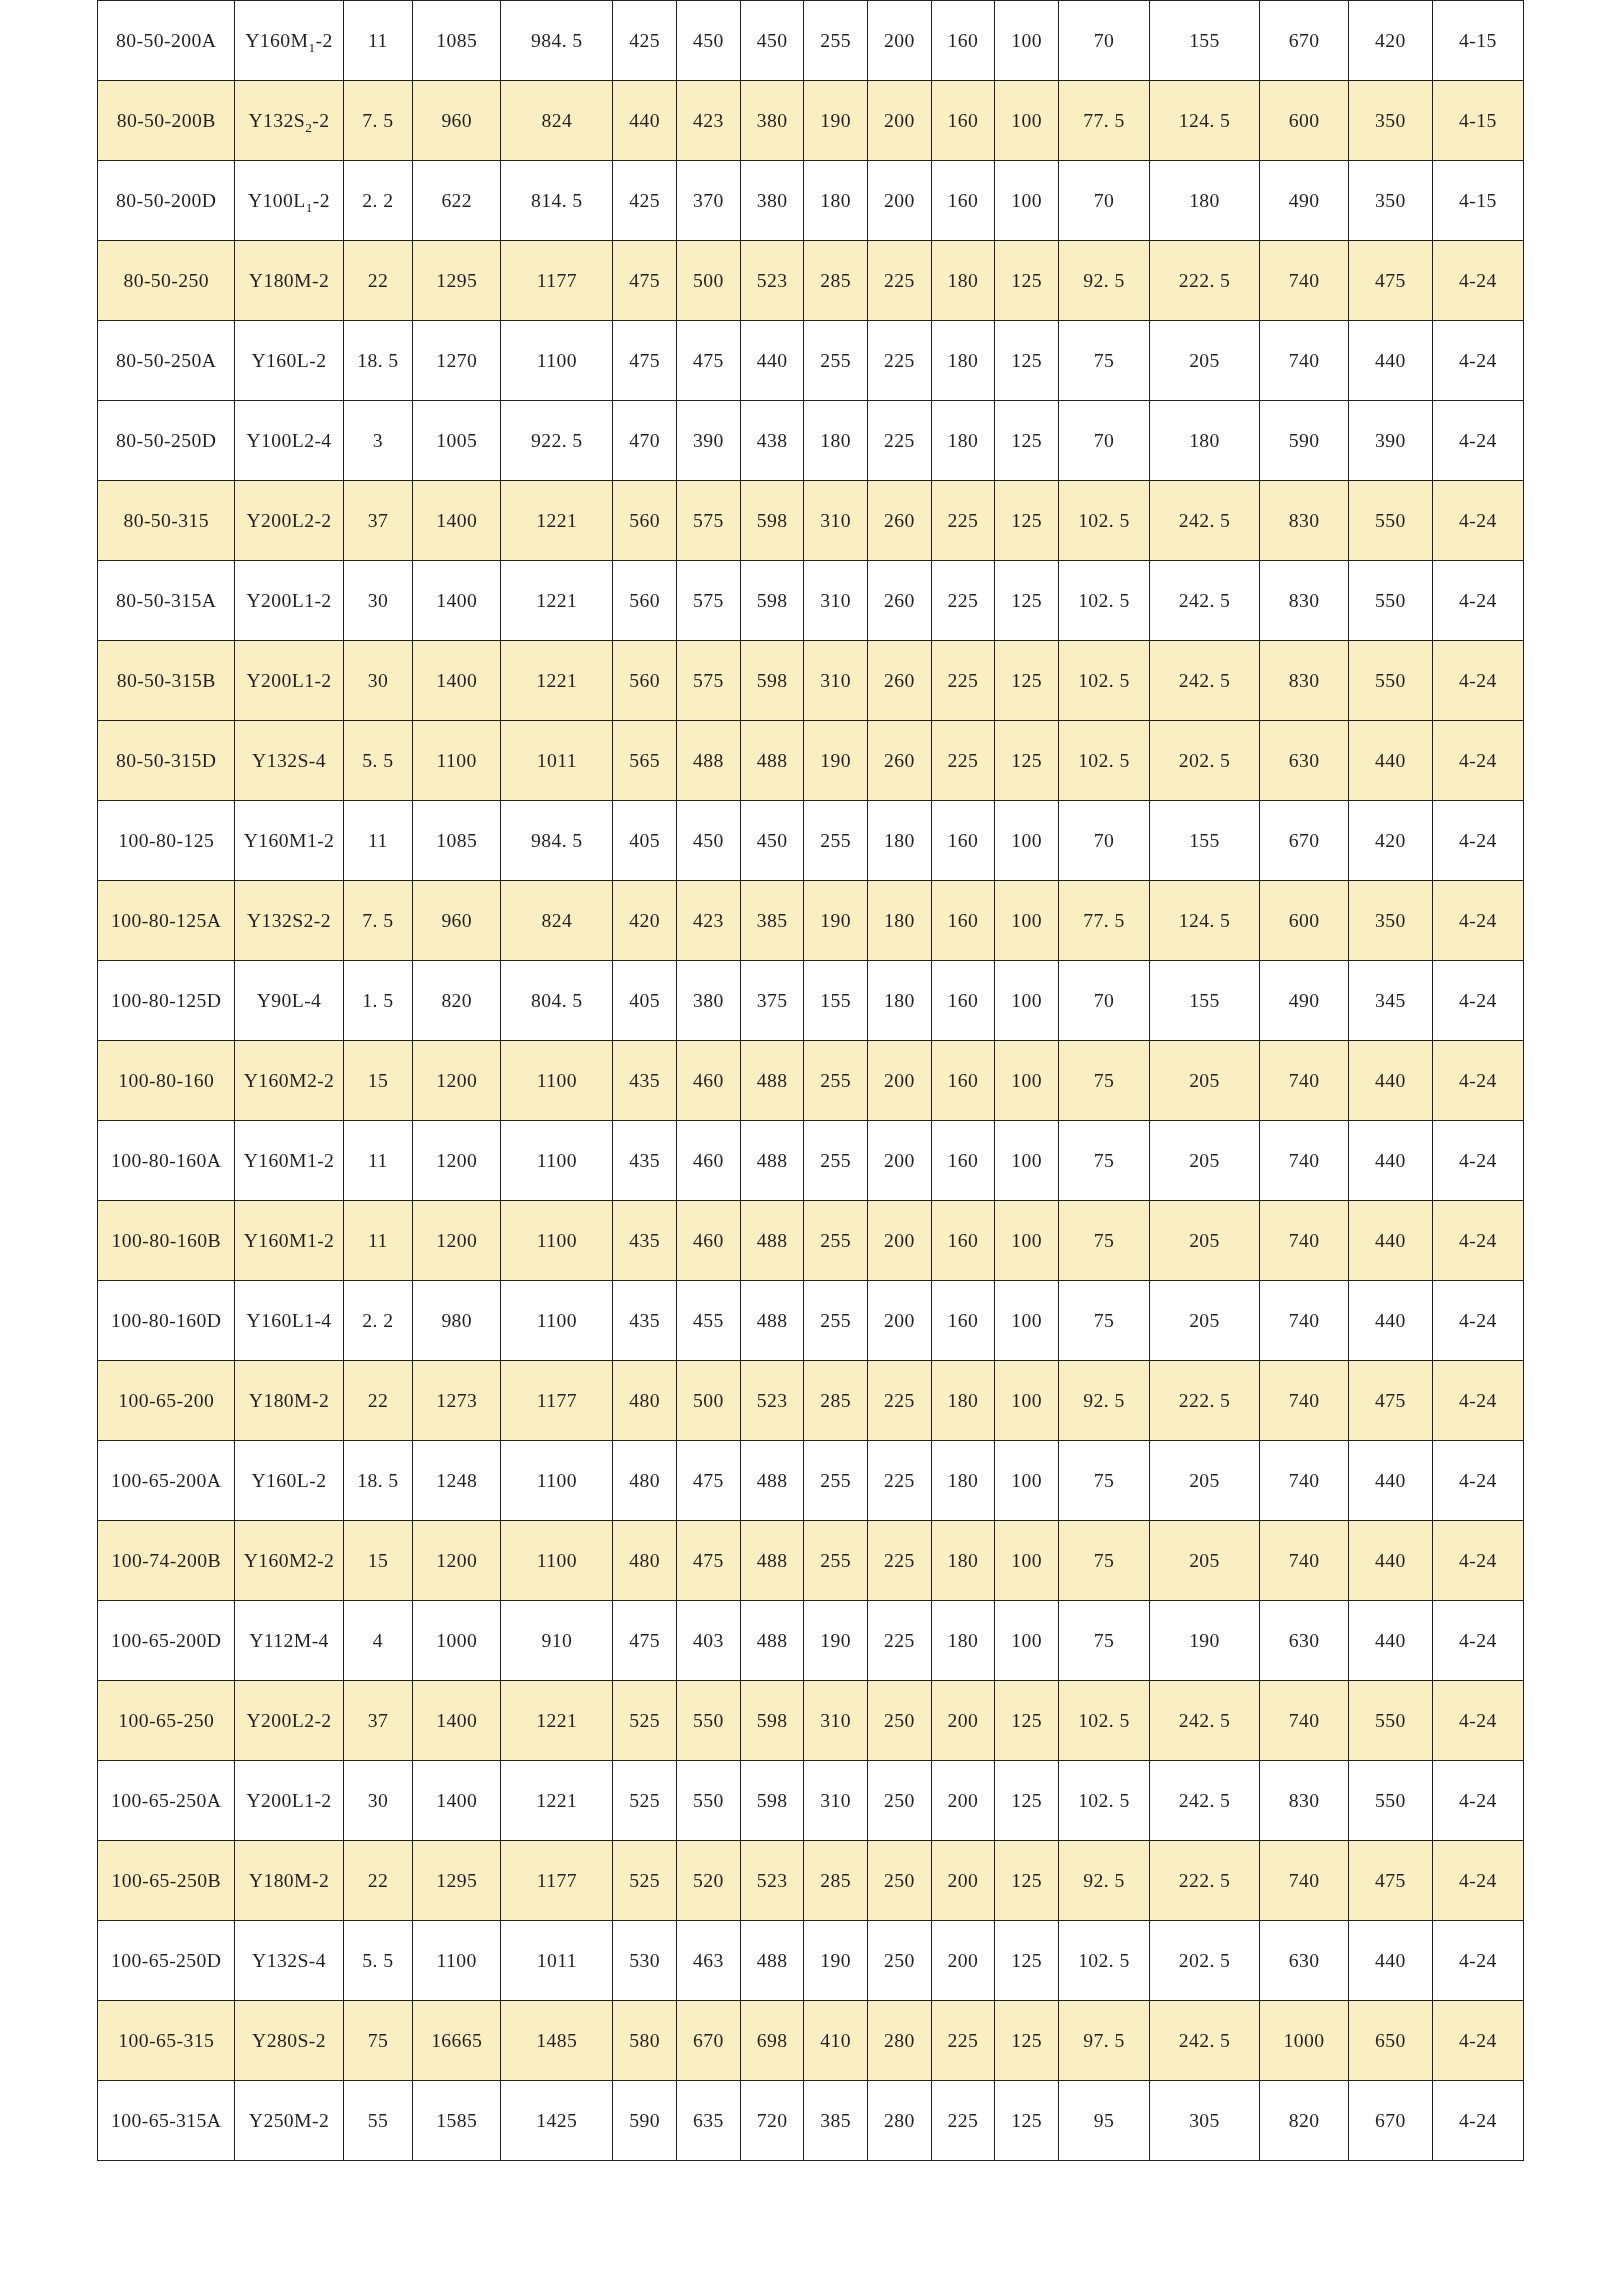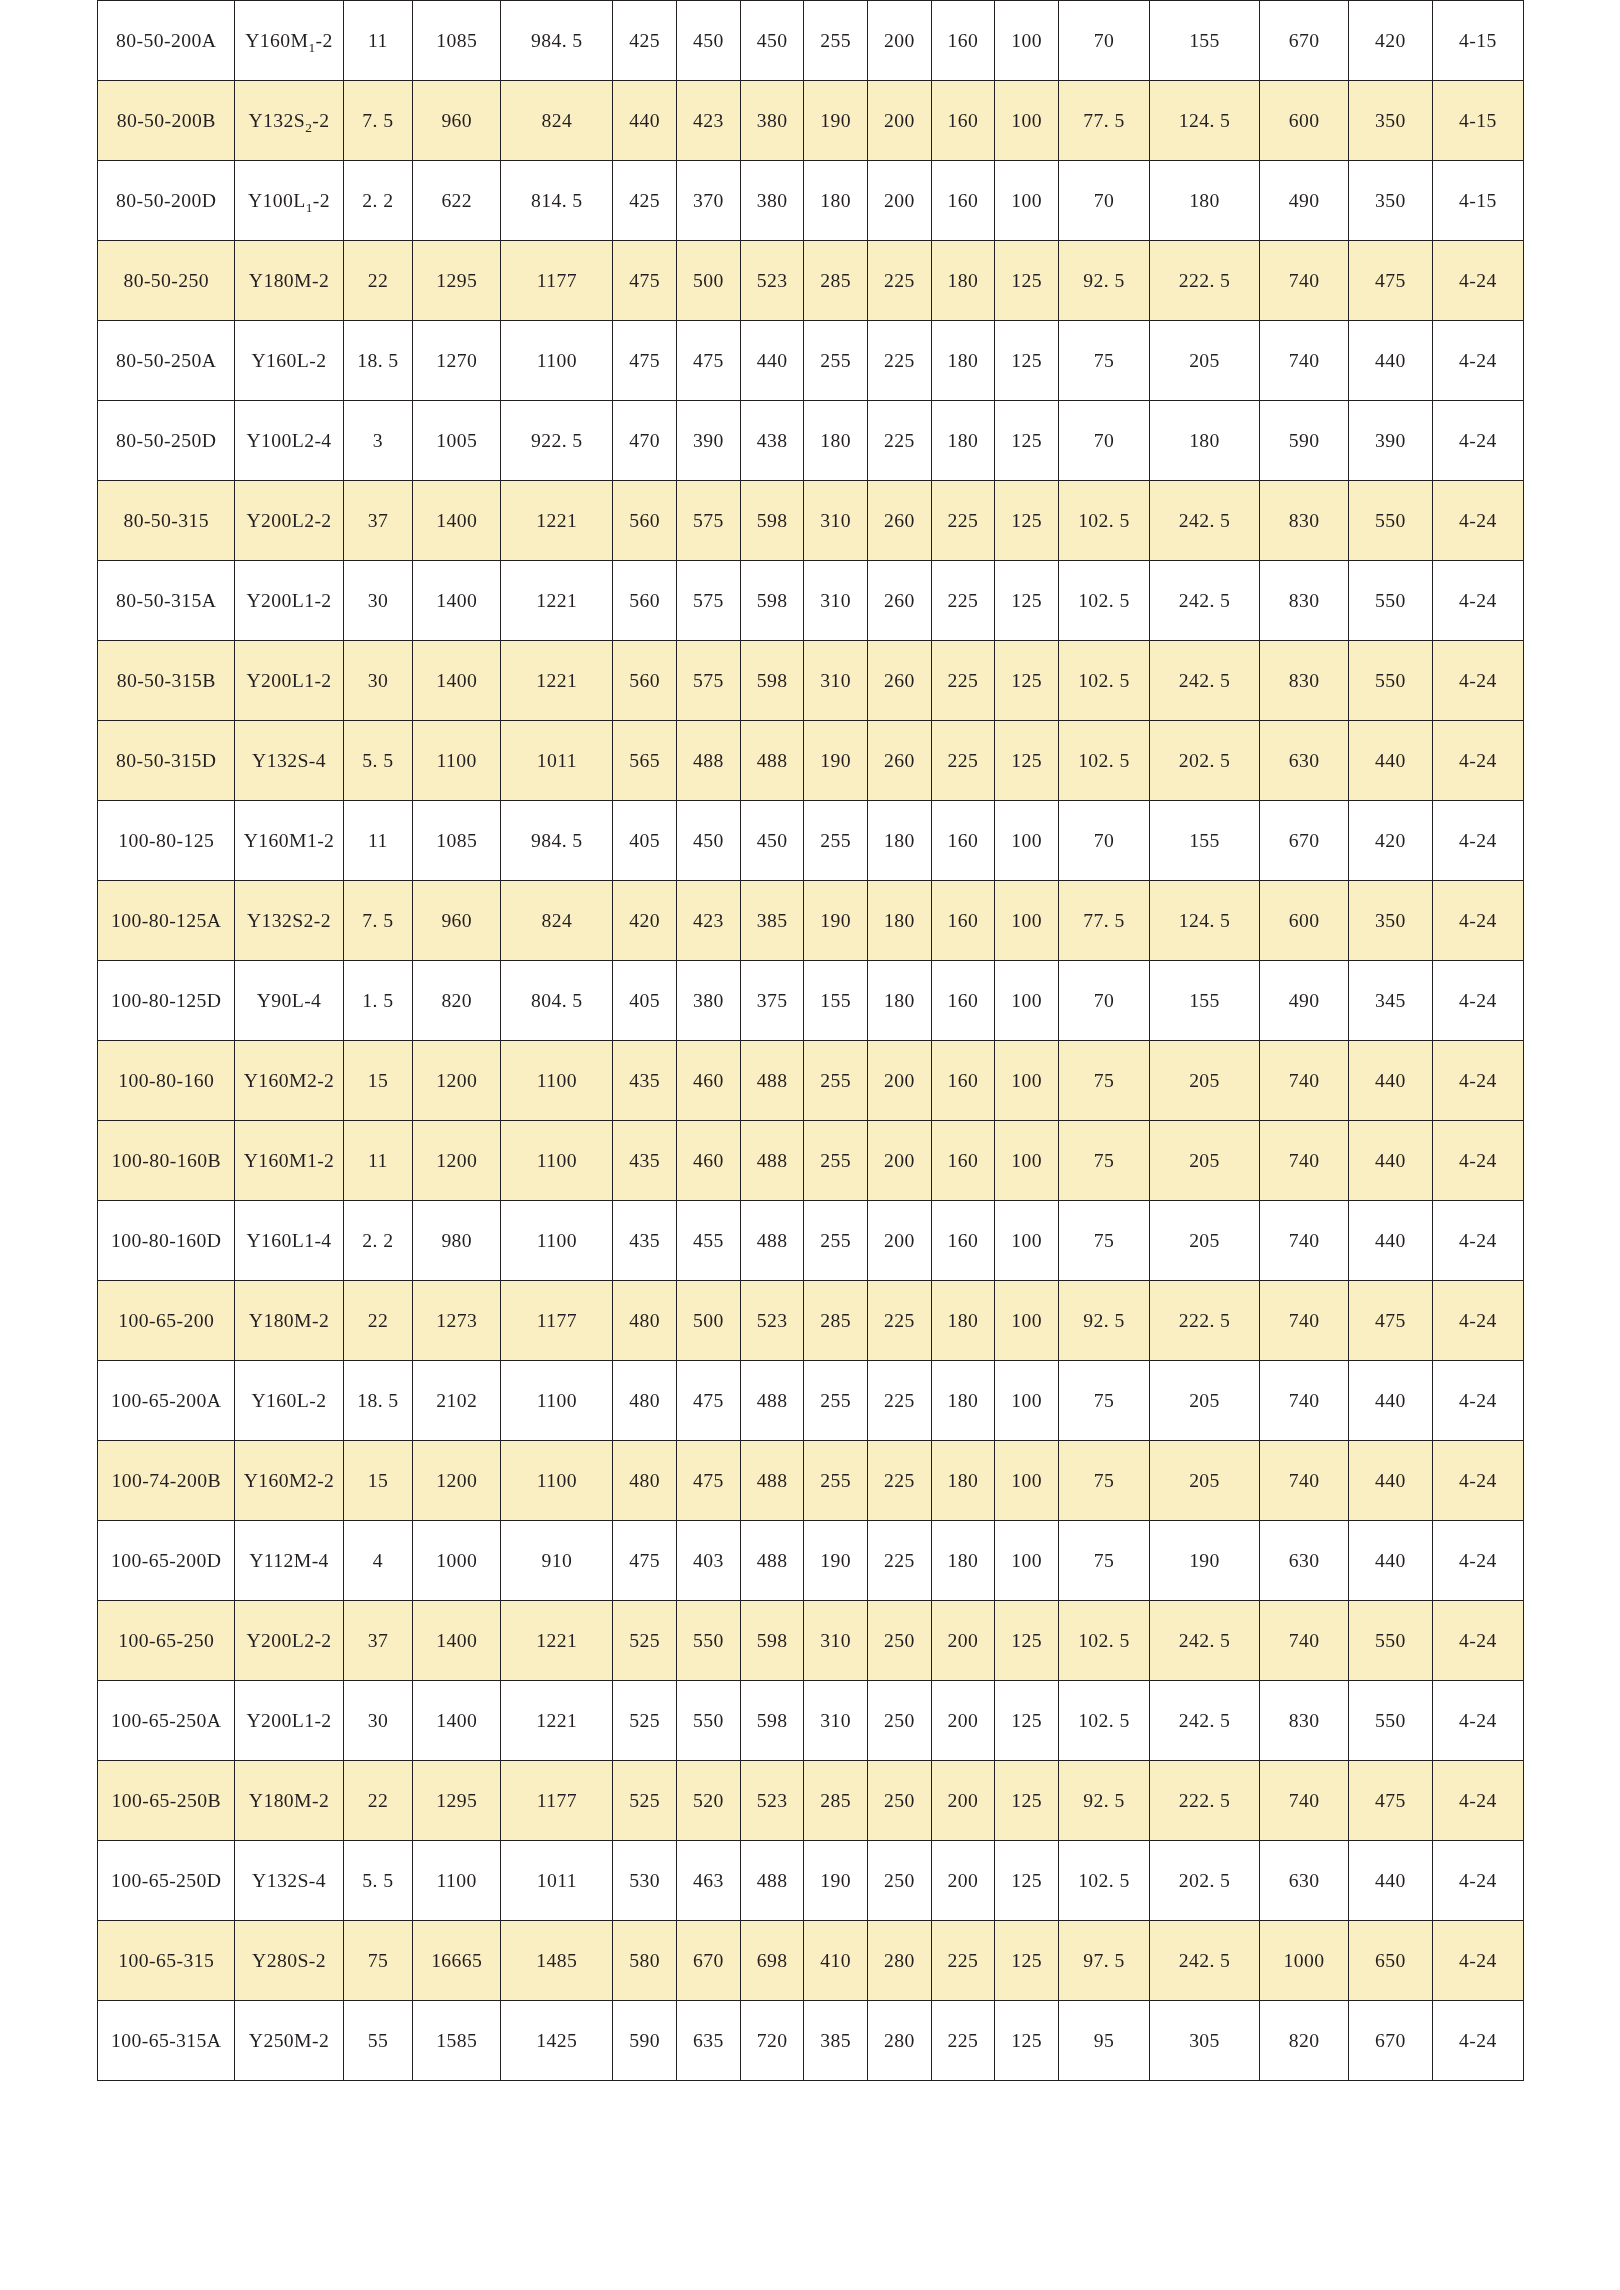--- a/index.html
+++ b/index.html
@@ -355,20 +355,39 @@
           <td>255</td>
           <td>200</td>
           <td>160</td>
           <td>100</td>
           <td>75</td>
           <td>205</td>
           <td>740</td>
           <td>440</td>
           <td>4-24</td>
         </tr>
+        <tr class="plain">
+          <td>100-80-160A</td>
+          <td>Y160M1-2</td>
+          <td>11</td>
+          <td>1200</td>
+          <td>1100</td>
+          <td>435</td>
+          <td>460</td>
+          <td>488</td>
+          <td>255</td>
+          <td>200</td>
+          <td>160</td>
+          <td>100</td>
+          <td>75</td>
+          <td>205</td>
+          <td>740</td>
+          <td>440</td>
+          <td>4-24</td>
+        </tr>
         <tr class="alt">
           <td>100-80-160B</td>
           <td>Y160M1-2</td>
           <td>11</td>
           <td>1200</td>
           <td>1100</td>
           <td>435</td>
           <td>460</td>
           <td>488</td>
           <td>255</td>
@@ -416,21 +435,21 @@
           <td>92. 5</td>
           <td>222. 5</td>
           <td>740</td>
           <td>475</td>
           <td>4-24</td>
         </tr>
         <tr class="plain">
           <td>100-65-200A</td>
           <td>Y160L-2</td>
           <td>18. 5</td>
-          <td>2102</td>
+          <td>1248</td>
           <td>1100</td>
           <td>480</td>
           <td>475</td>
           <td>488</td>
           <td>255</td>
           <td>225</td>
           <td>180</td>
           <td>100</td>
           <td>75</td>
           <td>205</td>

